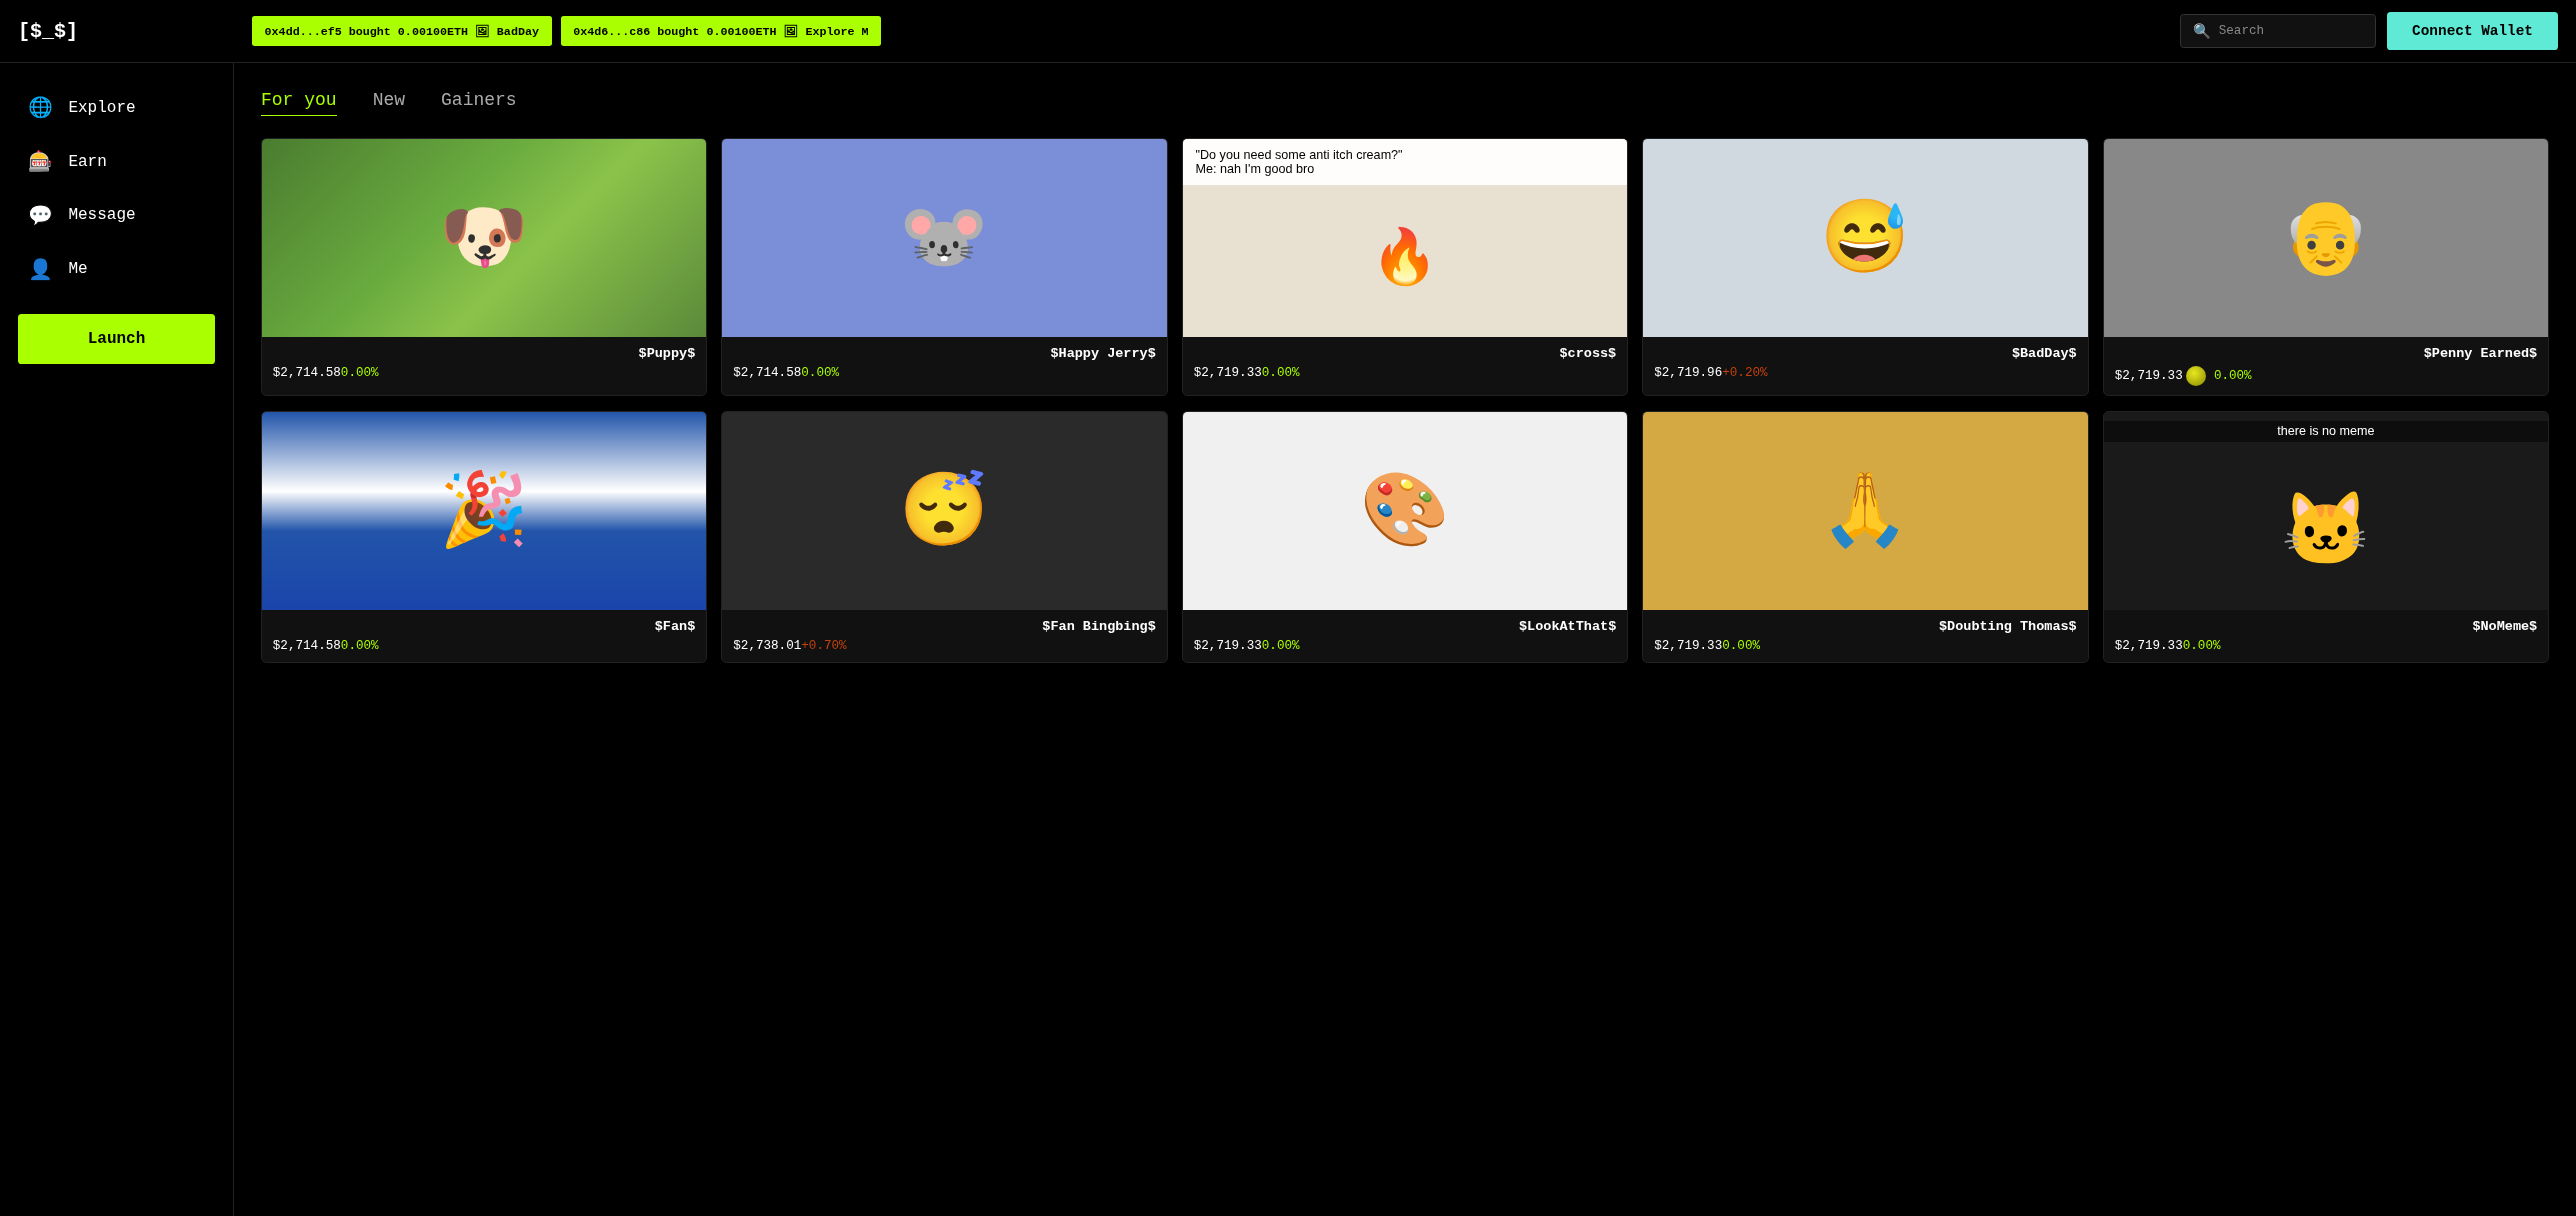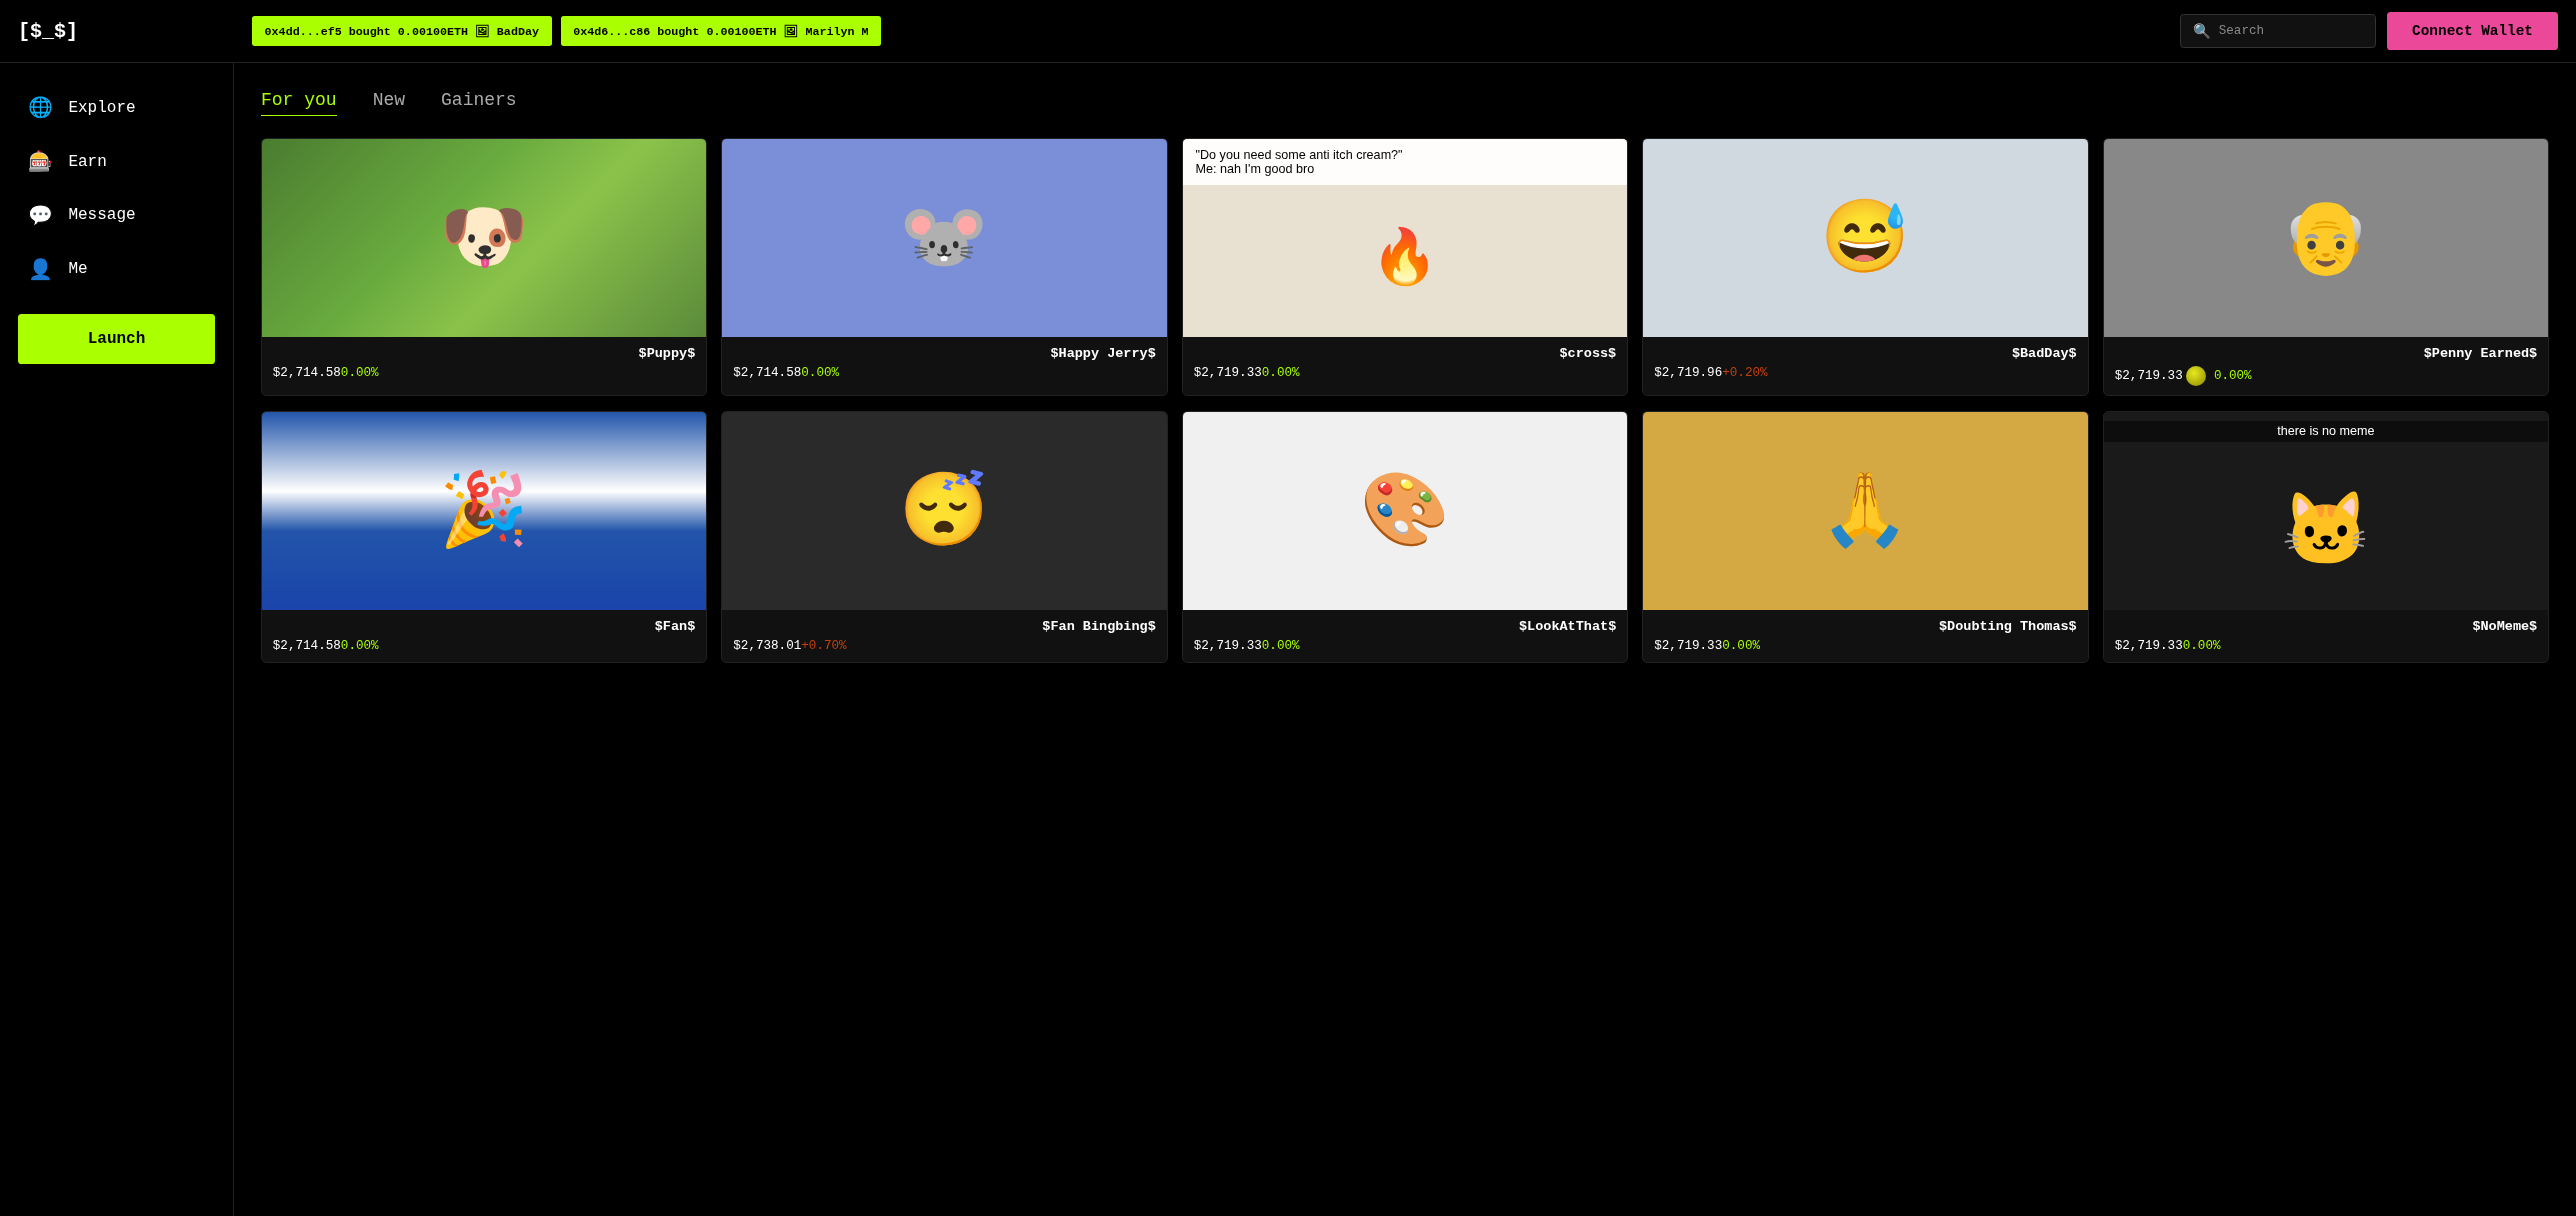--- a/index.html
+++ b/index.html
@@ -70,21 +70,21 @@
       background: none;
       border: none;
       color: #fff;
       font-family: 'Courier New', monospace;
       font-size: 12.6px;
       outline: none;
       width: 144px;
     }
     .search-input::placeholder { color: #888; }
     .connect-wallet-btn {
-      background: #ec4899;
+      background: #5eead4;
       color: #000;
       border: none;
       padding: 10.8px 25px;
       font-size: 14.4px;
       font-weight: bold;
       font-family: 'Courier New', monospace;
       cursor: pointer;
       border-radius: 3.6px;
     }
 
@@ -382,21 +382,21 @@
 <header class="header">
   <div class="logo-area">
     <span class="logo">[$_$]</span>
   </div>
 
   <div class="ticker-bar">
     <div class="ticker-item">
       <span>0x4dd...ef5 bought 0.00100ETH 🖼 BadDay</span>
     </div>
     <div class="ticker-item">
-      <span>0x4d6...c86 bought 0.00100ETH 🖼 Marilyn M</span>
+      <span>0x4d6...c86 bought 0.00100ETH 🖼 Explore M</span>
     </div>
   </div>
 
   <div class="header-actions">
     <div class="search-box">
       <span class="search-icon">🔍</span>
       <input class="search-input" type="text" placeholder="Search" style="">
     </div>
     <button class="connect-wallet-btn">Connect Wallet</button>
   </div>

